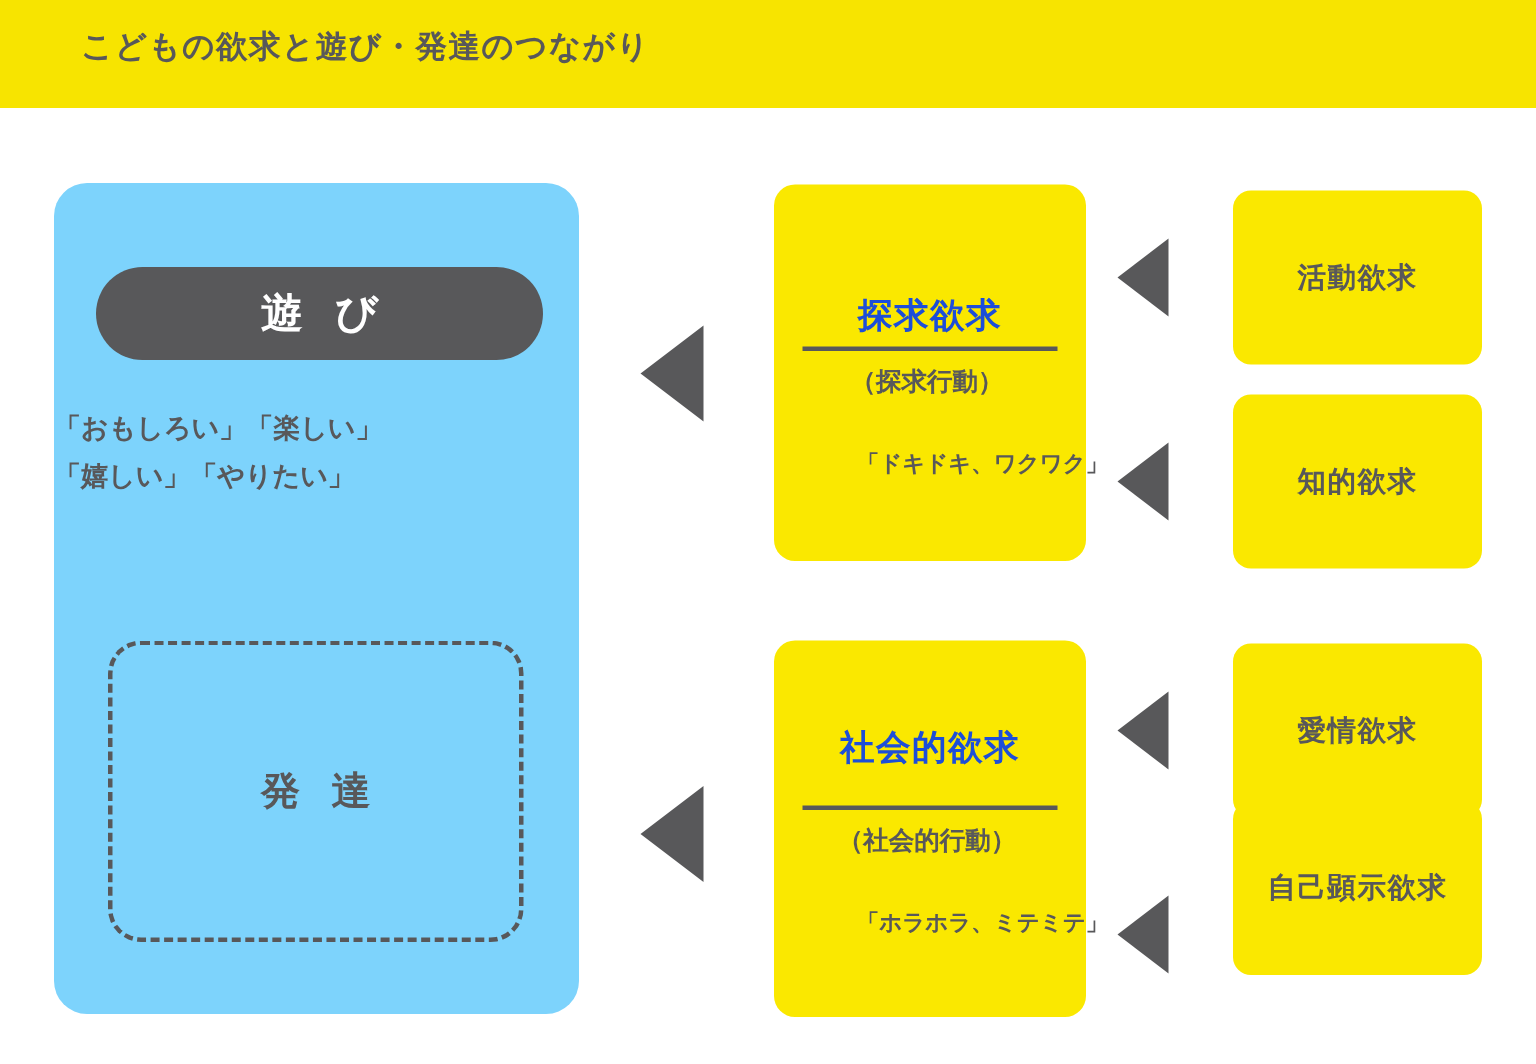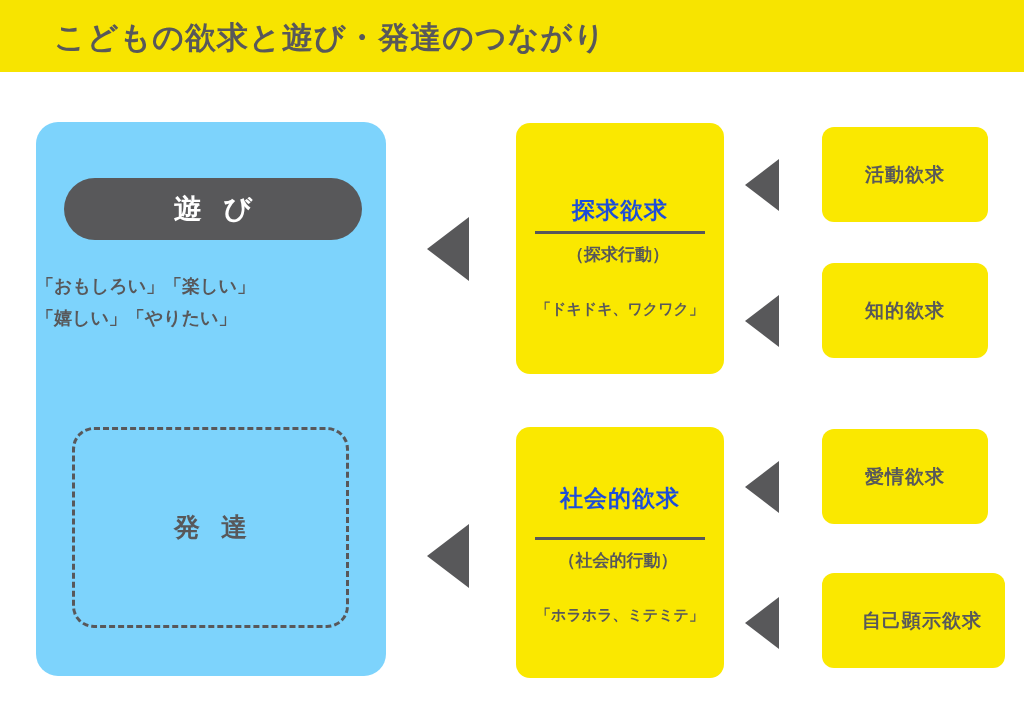--- a/index.html
+++ b/index.html
@@ -26,21 +26,21 @@
     left: 0;
     top: 0;
     width: 1024px;
     height: 72px;
     background: #F7E400;
   }
   .header-title {
     position: absolute;
     left: 54px;
     top: 17px;
-    font-size: 31px;
+    font-size: 21px;
     font-weight: bold;
     color: #58585A;
     letter-spacing: 1px;
     white-space: nowrap;
   }
 
   
   .left-panel {
     position: absolute;
     left: 36px;
@@ -153,40 +153,41 @@
   .mid-box.bottom .mid-sub { top: 122px; }
 
   .mid-quote {
     position: absolute;
     left: 0;
     width: 208px;
     text-align: center;
     font-size: 15px;
     font-weight: bold;
     color: #58585A;
+    padding-left: 35px;
   }
   .mid-box.top .mid-quote { top: 177px; }
   .mid-box.bottom .mid-quote { top: 179px; }
 
   
   .right-box {
     position: absolute;
     left: 822px;
     width: 166px;
-    height: 95px;
+    height: 116px;
     background: #FAE800;
     border-radius: 12px;
     display: flex;
     align-items: center;
     justify-content: center;
   }
   .right-box.r1 { top: 127px; }
   .right-box.r2 { top: 263px; }
   .right-box.r3 { top: 429px; align-items: center; }
-  .right-box.r4 { top: 573px; padding-left: 17px; }
+  .right-box.r4 { top: 534px; }
   .right-label {
     font-size: 19px;
     font-weight: bold;
     color: #58585A;
     letter-spacing: 1px;
   }
 
   
   .arrow {
     position: absolute;

